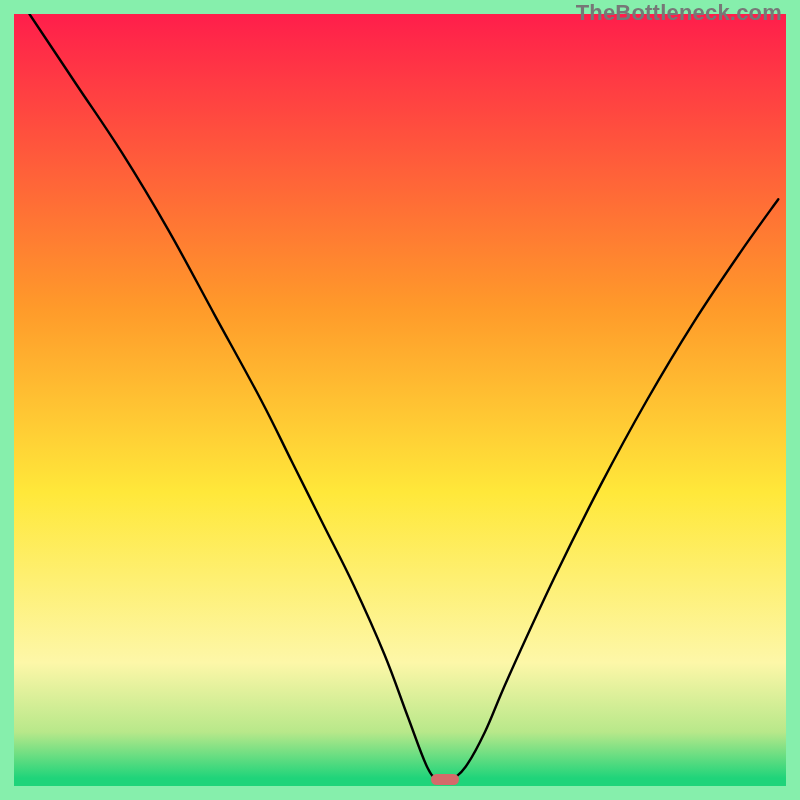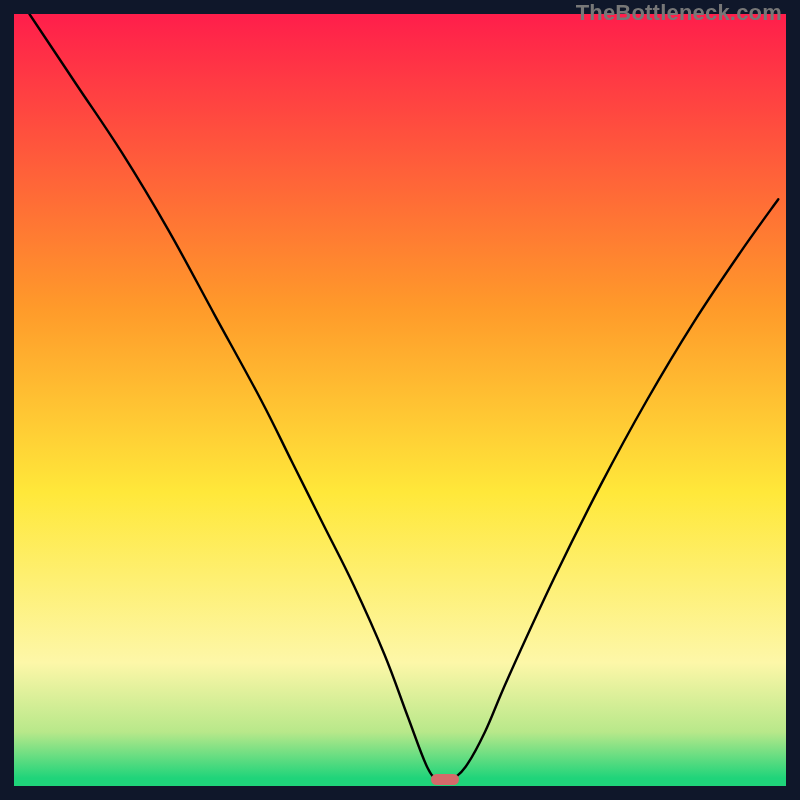--- a/index.html
+++ b/index.html
@@ -9,21 +9,21 @@
     height: 800px;
     background: #000;
     overflow: hidden;
   }
   .frame {
     position: absolute;
     left: 0;
     top: 0;
     width: 800px;
     height: 800px;
-    background: #0f172a;
+    background: #86efac;
   }
   .plot {
     position: absolute;
     left: 14px;
     top: 14px;
     width: 772px;
     height: 772px;
     overflow: hidden;
   }
   .gradient {

